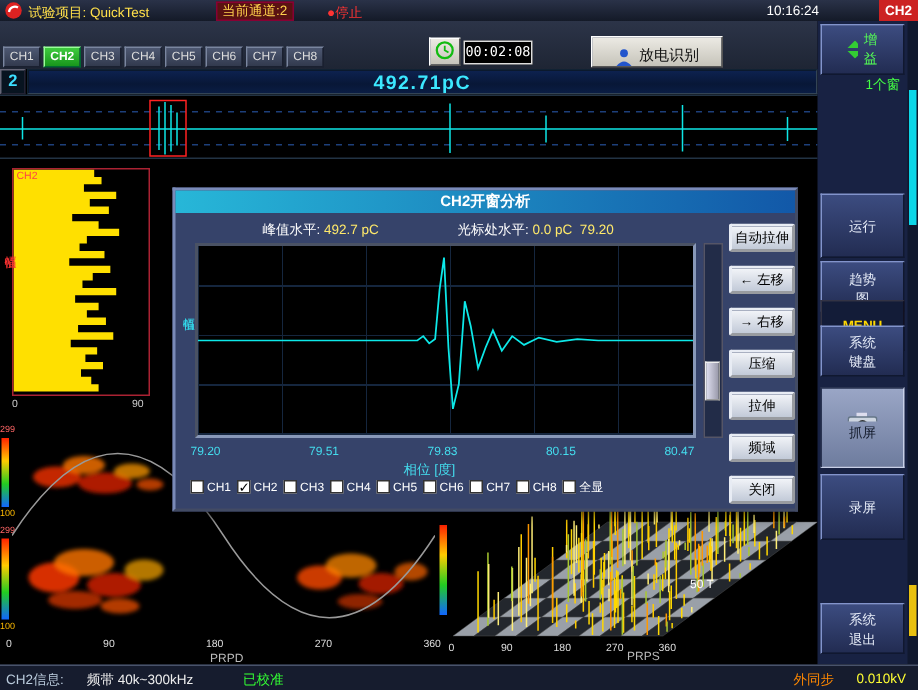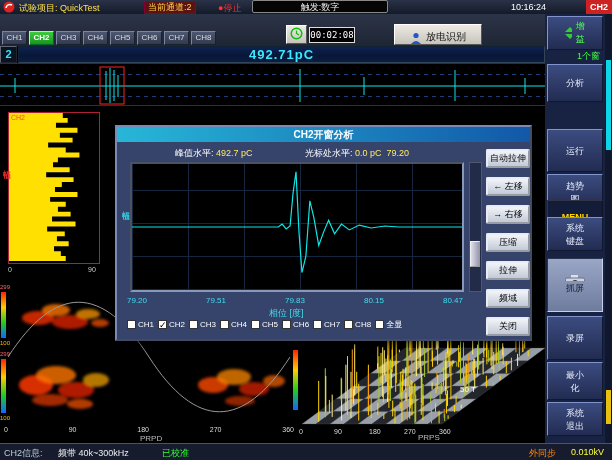--- a/index.html
+++ b/index.html
@@ -26,21 +26,20 @@
 <body>
 
 <div id="topbar">
   <svg class="abs" style="left:3px;top:1px" width="12" height="12">
       <circle cx="6" cy="6" r="5.5" fill="#d22"></circle>
       <path d="M3 7 A4 4 0 0 1 9 4" stroke="#fff" stroke-width="1.5" fill="none"></path>
     </svg>
   <span class="abs" style="left:19px;top:2px;color:#ffe04a">试验项目: QuickTest</span>
   <span class="abs" style="left:144px;top:1px;background:#5a1212;border:1px solid #803;padding:0 3px;line-height:11px;color:#ffd24d">当前通道:2</span>
   <span class="abs" style="left:218px;top:2px;color:#f33"><span>●</span><span>停止</span></span>
-  <span class="abs" style="left:252px;top:0;width:136px;height:13px;background:#050505;border:1px solid #888;border-radius:2px;text-align:center;line-height:12px;color:#eee">触发:数字</span>
   <span class="abs" style="right:66px;top:2px;color:#fff">10:16:24</span>
   <span class="abs" style="right:0;top:0;width:26px;height:14px;background:#c22;text-align:center;line-height:14px;font-weight:bold">CH2</span>
 </div>
 
 <div class="abs" style="left:0;top:14px;width:545px;height:32px;background:linear-gradient(180deg,#2c3448,#1e2534)">
   <div id="tabs" class="abs" style="left:2px;top:17px;display:flex;gap:2px">
       <div class="tab">CH1</div>
       <div class="tab active">CH2</div>
       <div class="tab">CH3</div>
       <div class="tab">CH4</div>
@@ -444,27 +443,20 @@
     <div class="abs" style="left:1px;top:376px;width:5px;height:34px;background:#e8c010"></div>
   </div>
   <button class="side-btn" style="left:2px;top:2px;height:29px;flex-direction:row;gap:3px">
       <svg width="12" height="12">
         <path d="M6 0 L11 5 H1 Z" fill="#3c3"></path>
         <path d="M6 12 L1 7 H11 Z" fill="#3c3"></path>
       </svg>
       <span style="color:#5f5">增益</span>
     </button>
   <span class="abs" style="right:12px;top:36px;color:#4f4;font-size:9px">1个窗</span>
-  <button class="side-btn" style="left:2px;top:50px;height:38px">
-      <svg width="15" height="15">
-        <circle cx="6" cy="6" r="4" fill="none" stroke="#7ce" stroke-width="1.5"></circle>
-        <line x1="9" y1="9" x2="14" y2="14" stroke="#7ce" stroke-width="2"></line>
-      </svg>
-      <span>分析</span>
-    </button>
   <button class="side-btn" style="left:2px;top:115px;height:43px">
       <svg width="18" height="18">
         <circle cx="9" cy="9" r="8" fill="#123" stroke="#48f"></circle>
         <path d="M6 4 L14 9 L6 14 Z" fill="#4af"></path>
       </svg>
       <span>运行</span>
     </button>
   <button class="side-btn" style="left:2px;top:160px;height:24px;flex-direction:column;gap:3px">
       <svg width="13" height="12">
         <polyline points="1,11 1,1" stroke="#9cf" fill="none"></polyline>
@@ -497,27 +489,20 @@
       </svg>
       <span>抓屏</span>
     </button>
   <button class="side-btn" style="left:2px;top:302px;height:44px">
       <svg width="16" height="16">
         <circle cx="8" cy="8" r="7" fill="none" stroke="#ccd"></circle>
         <circle cx="8" cy="8" r="3" fill="#f33"></circle>
       </svg>
       <span>录屏</span>
     </button>
-  <button class="side-btn" style="left:2px;top:348px;height:38px">
-      <svg width="14" height="14">
-        <rect x="1" y="1" width="12" height="12" fill="none" stroke="#9cf"></rect>
-        <line x1="3" y1="10" x2="11" y2="10" stroke="#ff0" stroke-width="2"></line>
-      </svg>
-      <span>最小化</span>
-    </button>
   <button class="side-btn" style="left:2px;top:388px;height:32px">
       <svg width="14" height="14">
         <circle cx="7" cy="8" r="5" fill="none" stroke="#f60" stroke-width="1.6"></circle>
         <line x1="7" y1="1" x2="7" y2="7" stroke="#f60" stroke-width="1.8"></line>
       </svg>
       <span>系统退出</span>
     </button>
 </div>
 
 <div class="abs" style="left:0;top:443px;width:612px;height:17px;background:#161c2e;border-top:1px solid #49536b">

